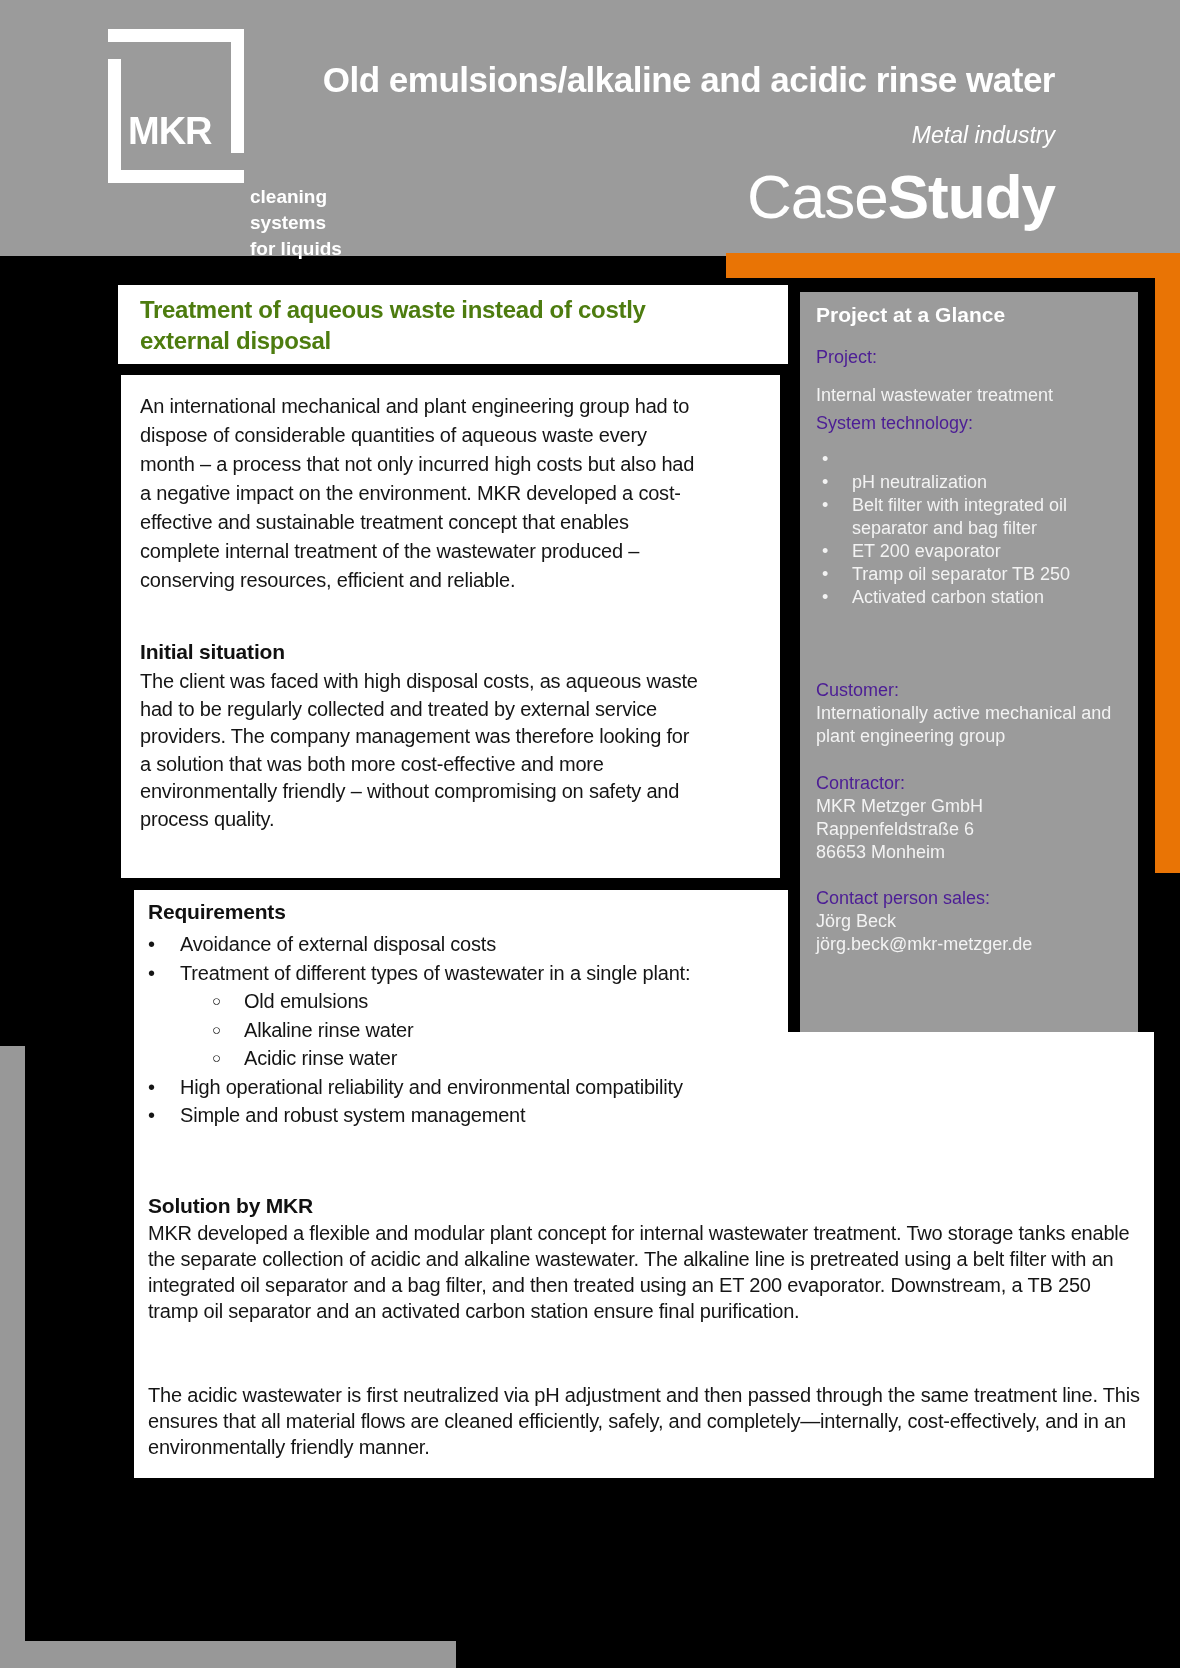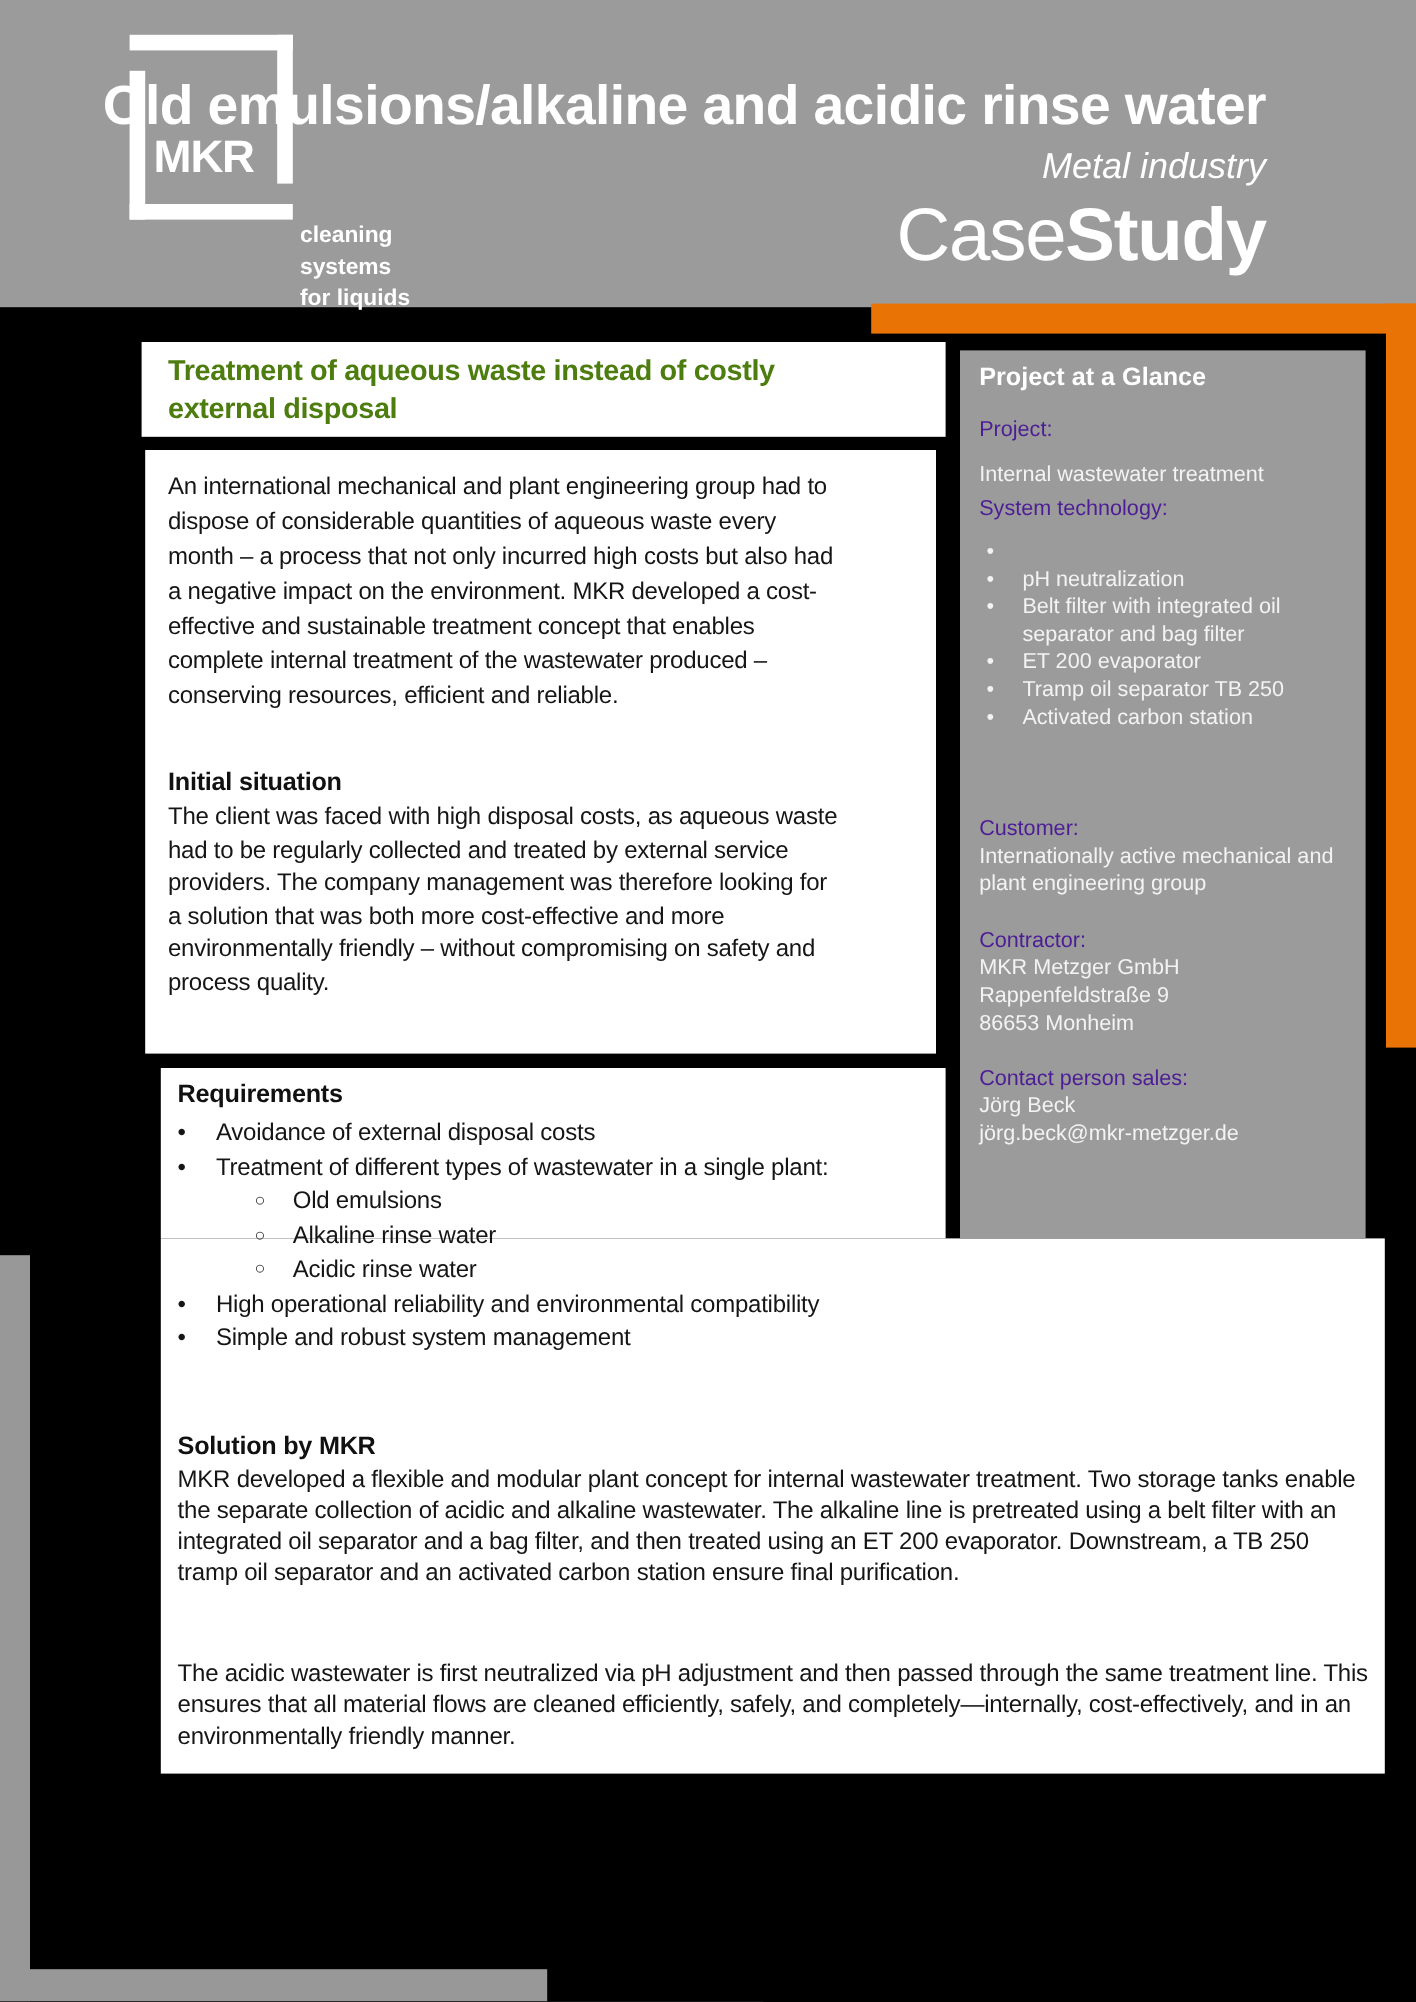--- a/index.html
+++ b/index.html
@@ -10,23 +10,23 @@
   .header{left:0;top:0;width:1180px;height:256px;background:#9B9B9B;}
   .logo{left:108px;top:29px;width:136px;height:154px;}
   .logo .bar{position:absolute;background:#fff;}
   .bar-top{left:0;top:0;width:136px;height:13px;}
   .bar-right{left:123px;top:0;width:13px;height:124px;}
   .bar-bottom{left:0;top:141px;width:136px;height:13px;}
   .bar-left{left:0;top:30px;width:13px;height:124px;}
   .logo-text{position:absolute;left:20px;top:80px;color:#fff;font-weight:bold;
              font-size:38px;line-height:44px;letter-spacing:-1px;}
   .tagline{left:250px;top:184px;color:#fff;font-weight:bold;font-size:19px;line-height:26px;}
-  .doc-title{right:125px;top:60px;color:#fff;font-weight:bold;font-size:46px;
+  .doc-title{right:125px;top:60px;color:#fff;font-weight:bold;font-size:35px;
              letter-spacing:-0.5px;white-space:nowrap;}
-  .industry{right:125px;top:122px;color:#fff;font-style:italic;font-size:30px;white-space:nowrap;}
+  .industry{right:125px;top:122px;color:#fff;font-style:italic;font-size:23px;white-space:nowrap;}
   .brand{right:125px;top:164px;color:#fff;font-size:62px;line-height:66px;white-space:nowrap;letter-spacing:-1px;}
   .brand .study{font-weight:bold;}
   
   .orange-bar{left:726px;top:253px;width:454px;height:25px;background:#E97405;}
   .orange-strip{left:1155px;top:253px;width:25px;height:620px;background:#E97405;}
   
   .box{background:#fff;}
   .box-heading{left:118px;top:285px;width:670px;height:79px;}
   .box-body{left:121px;top:375px;width:659px;height:503px;}
   .box-req{left:134px;top:890px;width:654px;height:142px;}
@@ -172,21 +172,21 @@
       </div>
       <div class="sb-row">
         <span class="glyph">•</span>
         <span class="txt">Activated carbon station</span>
       </div>
     </div>
     <div class="sb sb-label sb-customer-label">Customer:</div>
     <div class="sb sb-customer-value">Internationally active mechanical and plant engineering group</div>
     <div class="sb sb-label sb-contractor-label">Contractor:</div>
     <div class="sb sb-contractor-1">MKR Metzger GmbH</div>
-    <div class="sb sb-contractor-2">Rappenfeldstraße 9</div>
+    <div class="sb sb-contractor-2">Rappenfeldstraße 6</div>
     <div class="sb sb-contractor-3">86653 Monheim</div>
     <div class="sb sb-label sb-contact-label">Contact person sales:</div>
     <div class="sb sb-contact-name">Jörg Beck</div>
     <div class="sb sb-contact-email">jörg.beck@mkr-metzger.de</div>
   </div>
 
   <div class="abs left-strip"></div>
   <div class="abs footer-bar"></div>
 
 </div>

